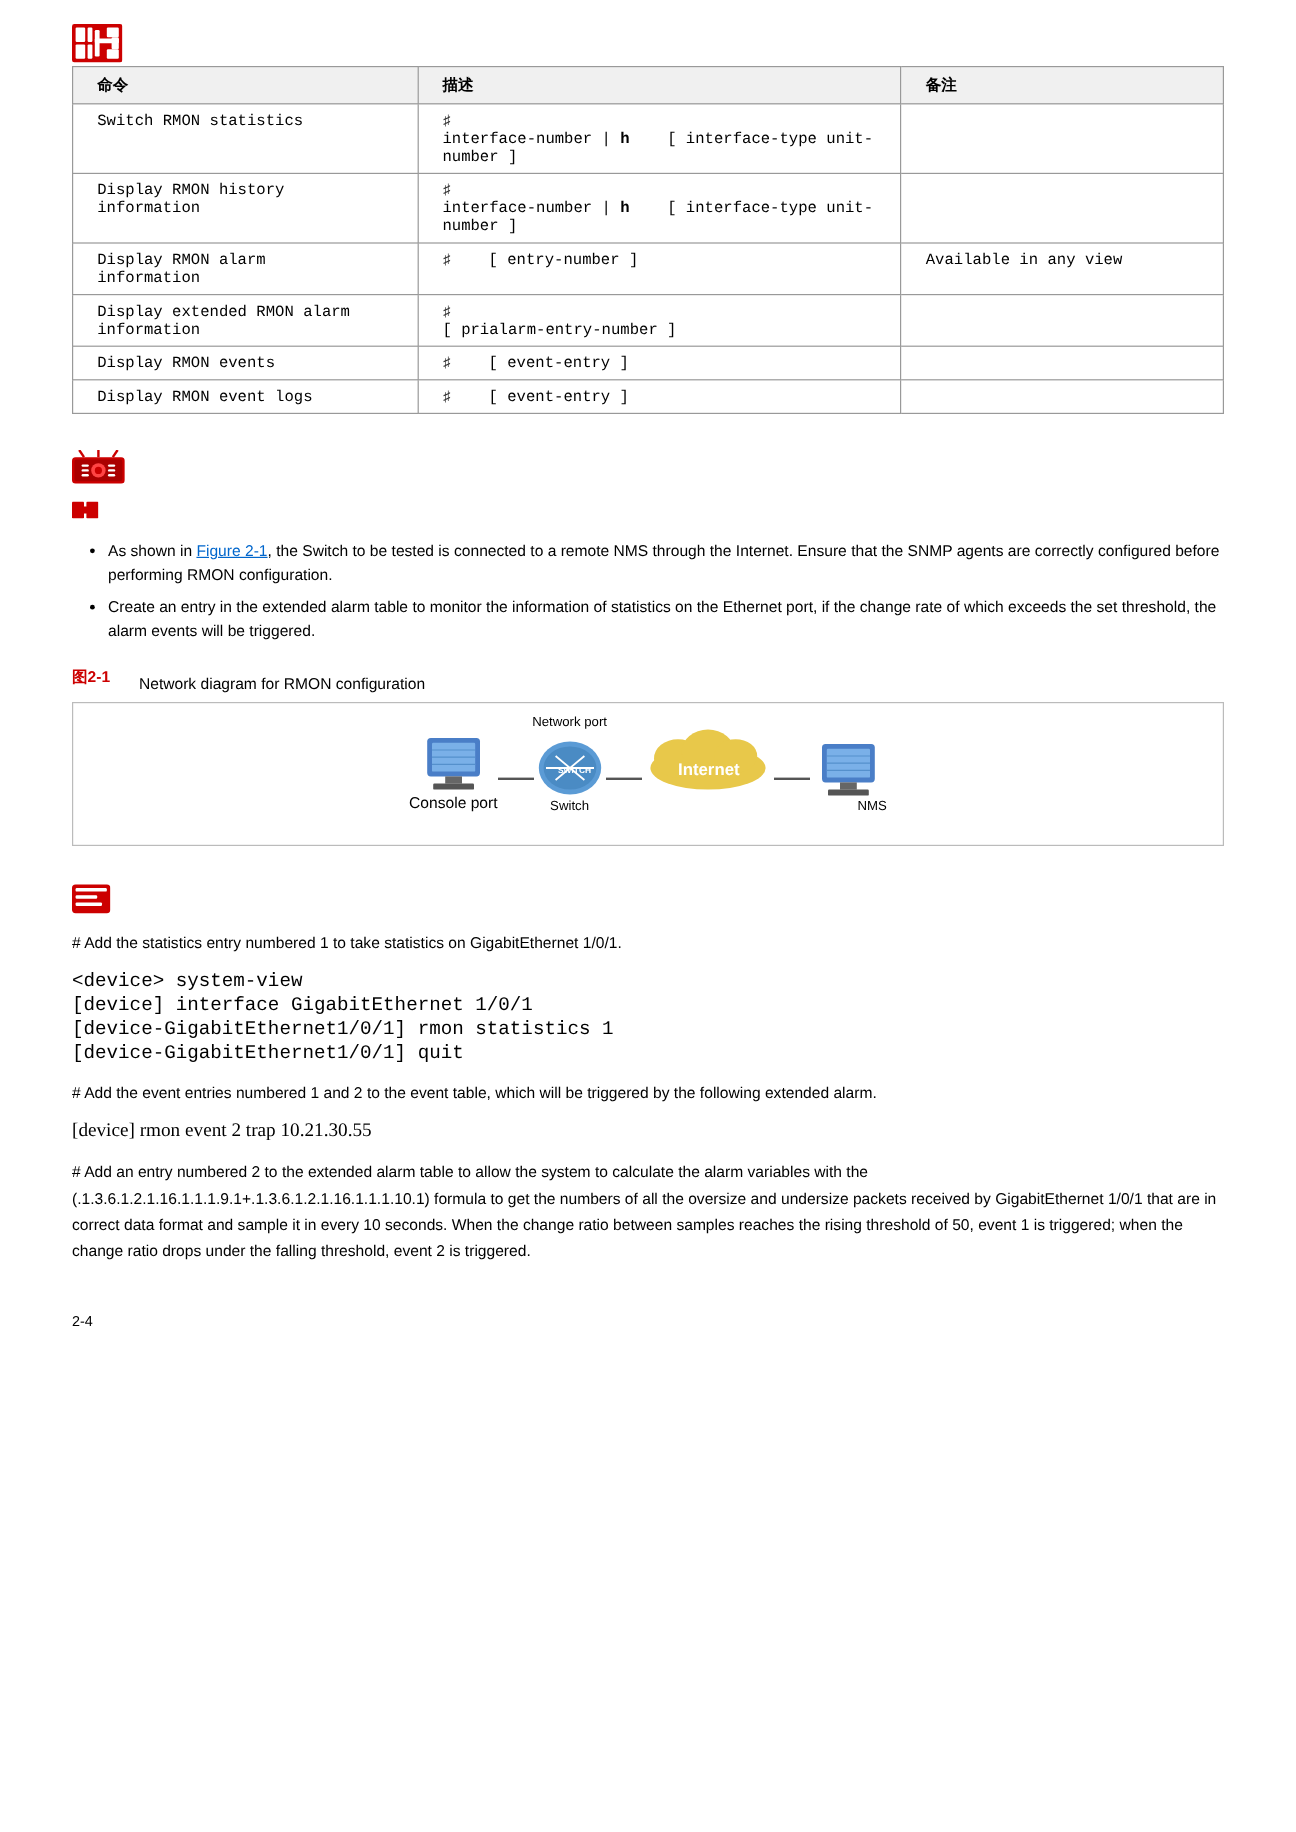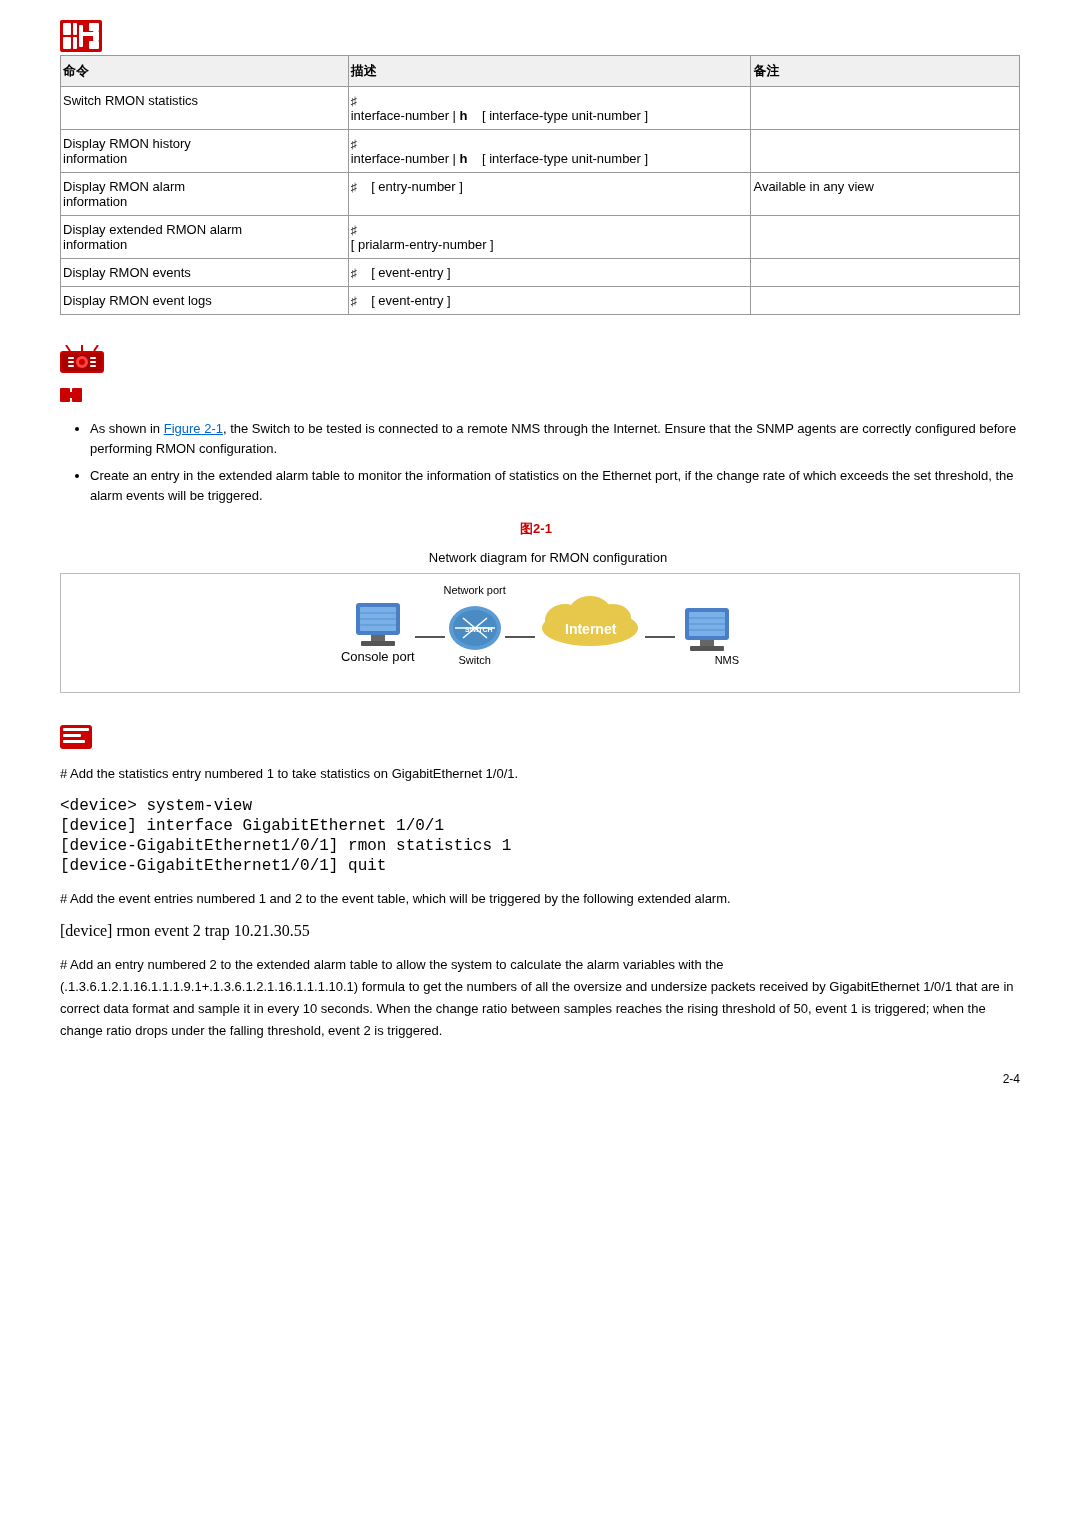--- a/index.html
+++ b/index.html
@@ -15,22 +15,23 @@
 
     
     .cmd-table {
       width: 100%;
       border-collapse: collapse;
       margin-bottom: 30px;
       font-size: 13px;
     }
     .cmd-table th, .cmd-table td {
       border: 1px solid #999;
-      padding: 6px 2px;
+      padding: 6px 20px;
       vertical-align: top;
+      font-family: Liberation Mono, monospace;
     }
     .cmd-table th {
       background: #f0f0f0;
       font-weight: bold;
       text-align: left;
     }
     .cmd-table td:first-child {
       width: 30%;
     }
     .cmd-table td:nth-child(2) {
@@ -49,21 +50,20 @@
       margin-bottom: 8px;
       line-height: 1.5;
     }
 
     
     .figure-label {
       display: flex;
       align-items: center;
       margin-bottom: 8px;
       font-size: 13px;
-      flex-direction: column;
     }
     .figure-icon {
       color: #8b0000;
       font-weight: bold;
       margin-right: 8px;
     }
 
     .code-line {
       font-family: 'Courier New', monospace;
       font-size: 16px;
@@ -77,22 +77,22 @@
     }
 
     .link-text {
       color: #0066cc;
       text-decoration: underline;
       cursor: pointer;
     }
 
     
     .page-number {
-      text-align: right;
-      margin-top: 30px;
+      text-align: left;
+      margin-top: 40px;
       font-size: 12px;
     }
 
     
     .cmd-icon {
       font-weight: bold;
       font-size: 12px;
       color: #333;
     }
 

